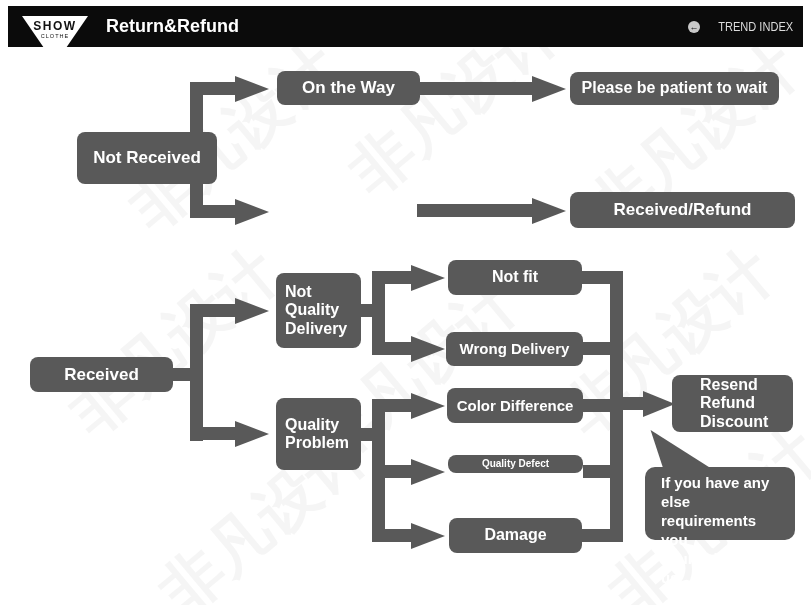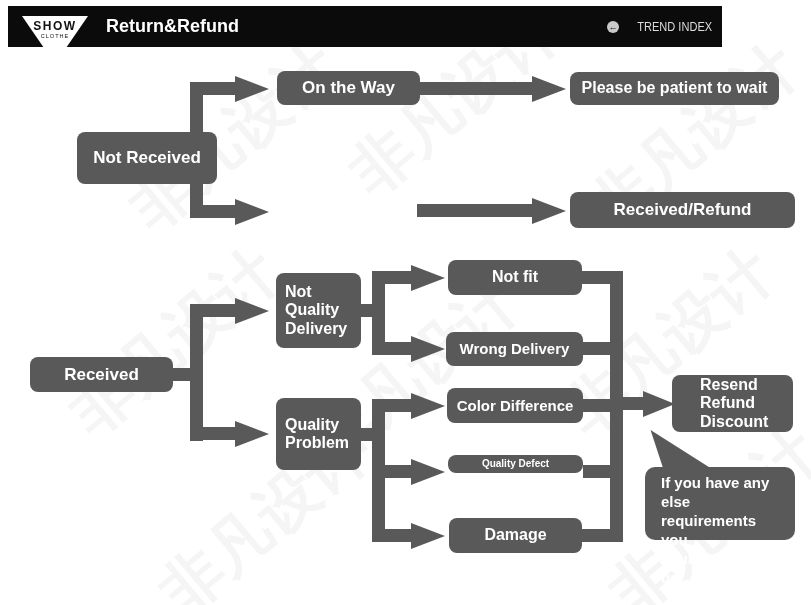--- a/index.html
+++ b/index.html
@@ -16,21 +16,21 @@
     position: relative;
     width: 811px;
     height: 605px;
     background: #ffffff;
     overflow: hidden;
   }
   
   .header-bar {
     position: absolute;
     left: 8px; top: 6px;
-    width: 714px; height: 41px;
+    width: 795px; height: 41px;
     background: var(--header_bg);
     z-index: 3;
   }
   .logo-triangle {
     position: absolute;
     left: 22px; top: 16px;
     width: 66px; height: 48px;
     background: #ffffff;
     clip-path: polygon(0 0, 100% 0, 50% 100%);
     z-index: 4;

